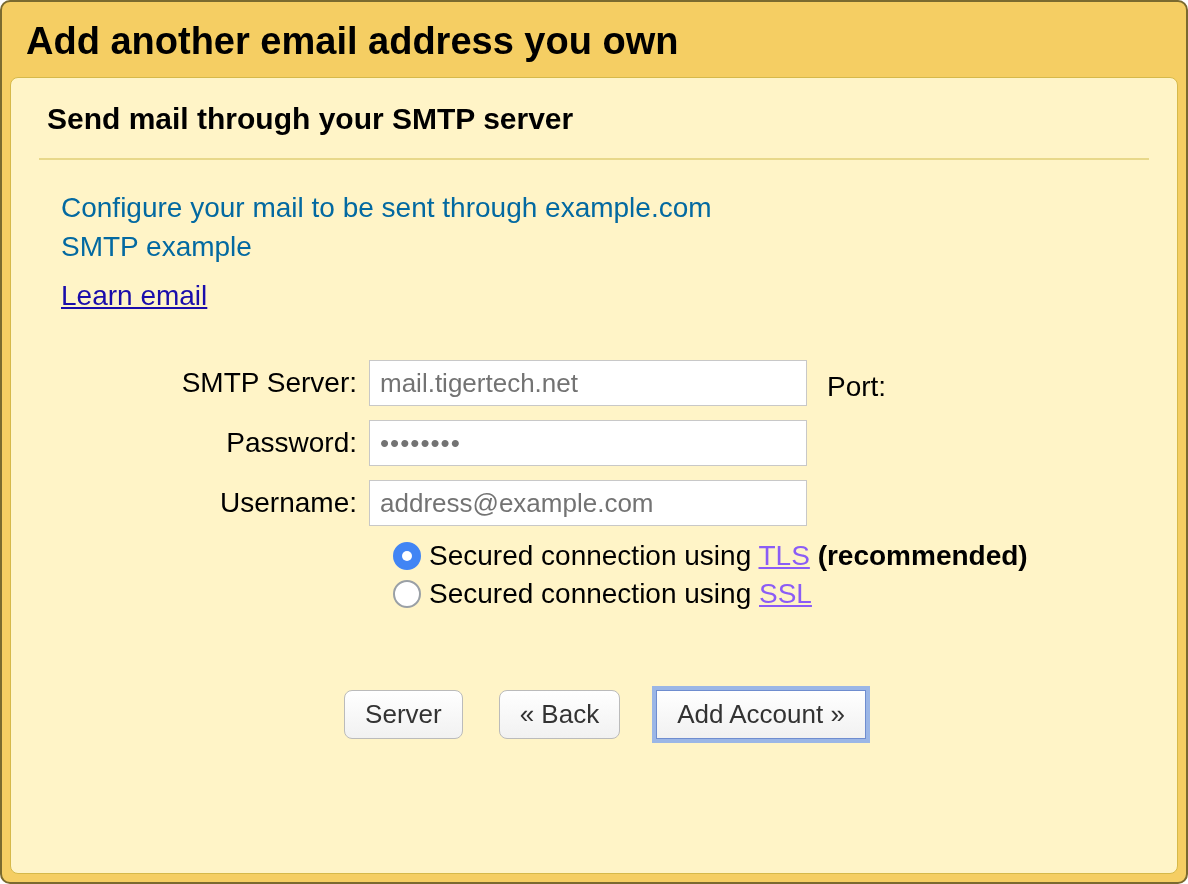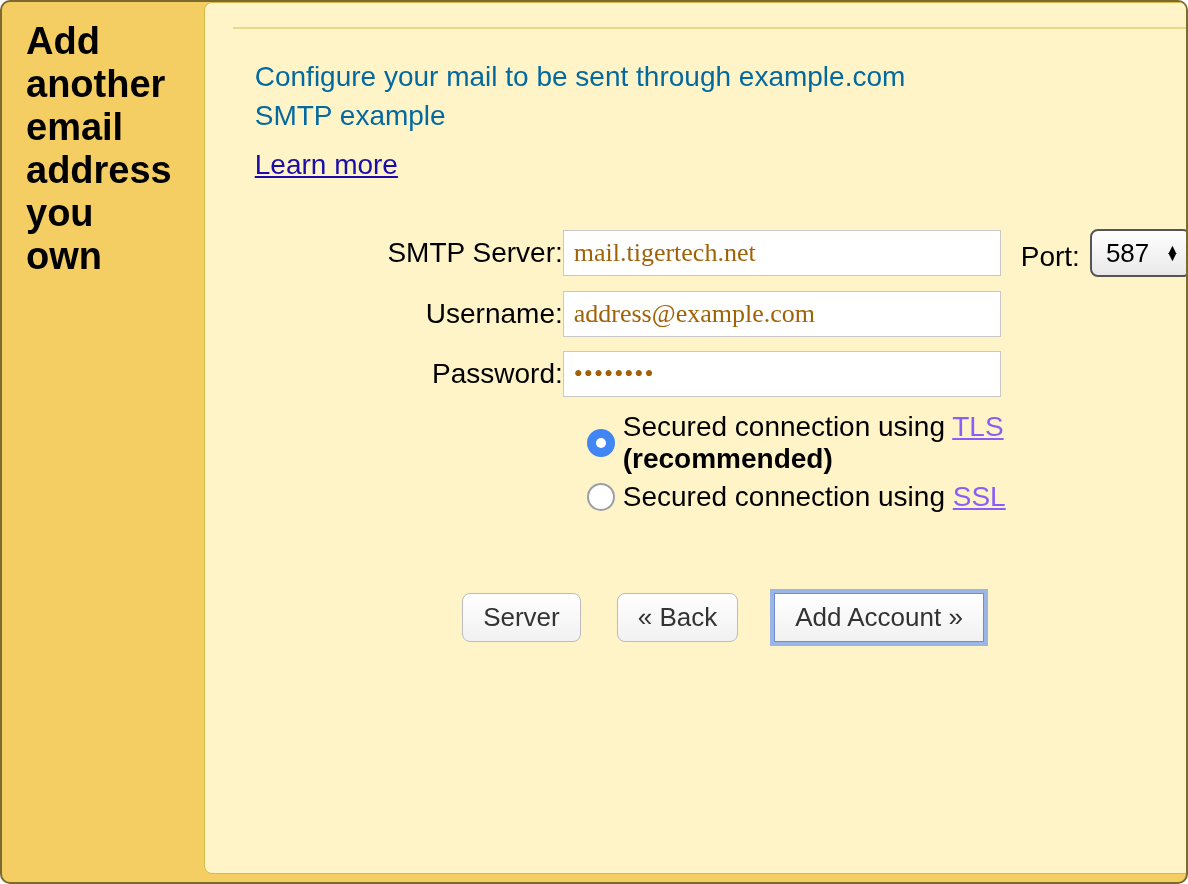--- a/index.html
+++ b/index.html
@@ -7,21 +7,21 @@
     body { background: #fff; }
 
     .outer {
       width: 1188px;
       height: 884px;
       border: 2px solid #7a6a2f;
       border-radius: 10px;
       background: #f5ce63;
       overflow: hidden;
       display: flex;
-      flex-direction: row;
+      flex-direction: column;
     }
     .titlebar {
       padding: 18px 24px 14px 24px;
     }
     .titlebar h1 {
       font-size: 38px;
       font-weight: bold;
       color: #000;
     }
 
@@ -73,32 +73,33 @@
 
     .form-row {
       display: flex;
       align-items: center;
       margin-bottom: 14px;
     }
 
     .flabel {
       width: 308px;
       text-align: right;
+      padding-right: 12px;
       font-size: 28px;
       color: #000;
     }
 
     input.textin {
       font-size: 26px;
-      font-family: Liberation Serif, serif;
+      font-family: Liberation Sans, sans-serif;
       height: 46px;
       padding: 16px 10px;
       border: 1px solid #c8c8c8;
       background: #fff;
-      color: #a16207;
+      color: #737373;
     }
     .server-input { width: 438px; }
     .user-input   { width: 438px; }
     .pass-input   { width: 438px; letter-spacing: 1px; }
 
     .port-label {
       font-size: 28px;
       margin-left: 20px;
       margin-right: 10px;
       margin-top: 8px;
@@ -202,52 +203,46 @@
 <body>
 
 <div class="outer">
 
   <div class="titlebar">
     <h1>Add another email address you own</h1>
   </div>
 
   <div class="panel">
 
+    <h2>Send mail through your SMTP server</h2>
     <hr class="divider">
 
     <div class="intro">
       <span>Configure your mail to be sent through example.com</span><br>
       <span>SMTP example</span>
     </div>
 
-    <a class="learn-link">Learn more</a>
+    <a class="learn-link">Learn email</a>
 
     <div class="form-block">
 
       <div class="form-row">
         <div class="flabel">SMTP Server:</div>
         <input type="text" class="textin server-input" value="mail.tigertech.net" style="">
         <span class="port-label">Port:</span>
-        <div class="port-select-wrap">
-          <span class="port-select-value">587</span>
-          <span class="port-arrows">
-            <span>▲</span>
-              <span>▼</span>
-          </span>
-        </div>
+      </div>
+
+      <div class="form-row">
+        <div class="flabel">Password:</div>
+        <input type="text" class="textin pass-input" value="••••••••" style="">
       </div>
 
       <div class="form-row">
         <div class="flabel">Username:</div>
         <input type="text" class="textin user-input" value="address@example.com" style="">
-      </div>
-
-      <div class="form-row">
-        <div class="flabel">Password:</div>
-        <input type="text" class="textin pass-input" value="••••••••" style="">
       </div>
 
       <div class="radio-block">
         <div class="radio-row">
           <span class="radio checked"></span>
           <span>
             <span>Secured connection using </span><a class="link-inline">TLS</a><span class="bold"> (recommended)</span>
           </span>
         </div>
         <div class="radio-row">

